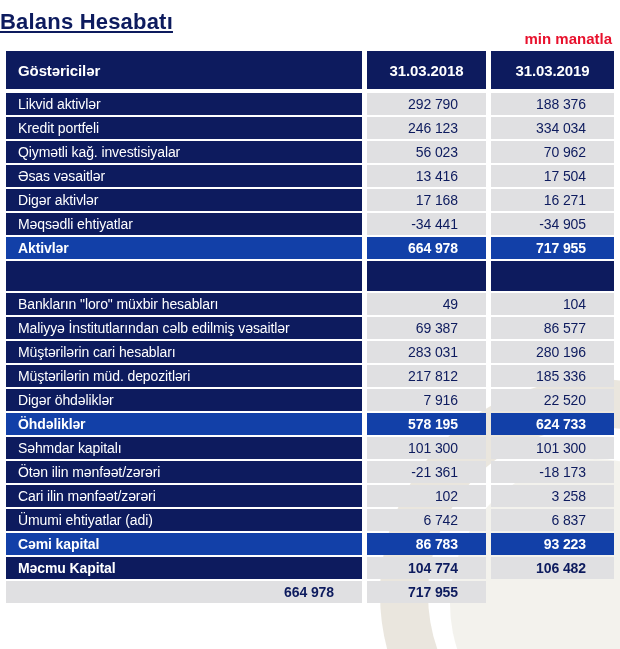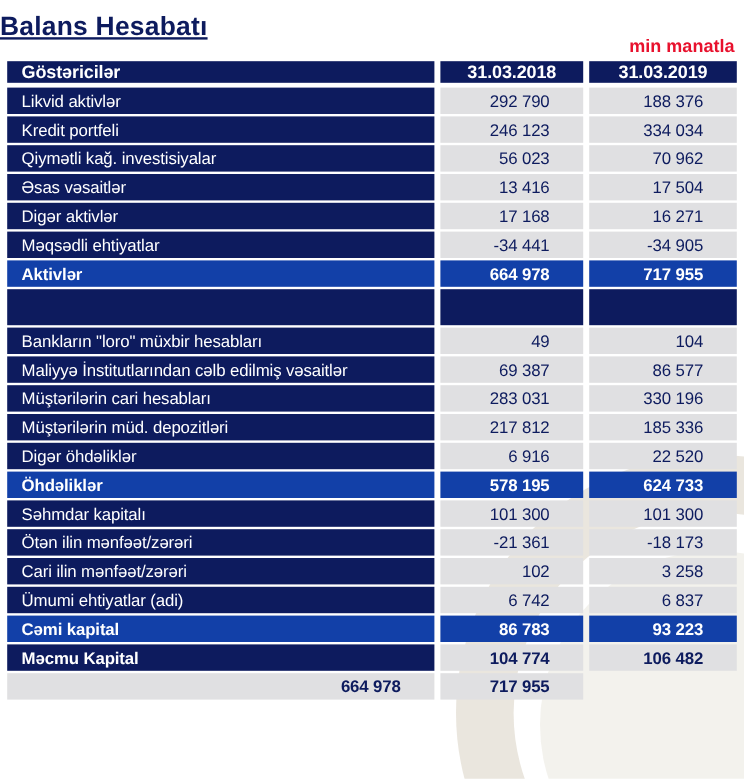--- a/index.html
+++ b/index.html
@@ -41,21 +41,21 @@
   .cell {
     display: flex;
     align-items: center;
     font-size: 14px;
     letter-spacing: -0.1px;
     height: 22px;
   }
   
   .header-row { margin-bottom: 4px; }
   .header-row .cell {
-    height: 18px;
+    height: 38px;
     background: var(--navy, #0d1b5e);
     color: #ffffff;
     font-weight: bold;
     font-size: 15px;
   }
   .header-row .h-label { padding-left: 12px; }
   .header-row .h-value { justify-content: center; }
   
   .label-cell {
     background: var(--navy, #0d1b5e);
@@ -166,30 +166,30 @@
         <div class="cell value-cell">104</div>
       </div>
       <div class="row normal">
         <div class="cell label-cell">Maliyyə İnstitutlarından cəlb edilmiş vəsaitlər</div>
         <div class="cell value-cell">69 387</div>
         <div class="cell value-cell">86 577</div>
       </div>
       <div class="row normal">
         <div class="cell label-cell">Müştərilərin cari hesabları</div>
         <div class="cell value-cell">283 031</div>
-        <div class="cell value-cell">330 196</div>
+        <div class="cell value-cell">280 196</div>
       </div>
       <div class="row normal">
         <div class="cell label-cell">Müştərilərin müd. depozitləri</div>
         <div class="cell value-cell">217 812</div>
         <div class="cell value-cell">185 336</div>
       </div>
       <div class="row normal">
         <div class="cell label-cell">Digər öhdəliklər</div>
-        <div class="cell value-cell">6 916</div>
+        <div class="cell value-cell">7 916</div>
         <div class="cell value-cell">22 520</div>
       </div>
       <div class="row total">
         <div class="cell label-cell">Öhdəliklər</div>
         <div class="cell value-cell">578 195</div>
         <div class="cell value-cell">624 733</div>
       </div>
       <div class="row normal">
         <div class="cell label-cell">Səhmdar kapitalı</div>
         <div class="cell value-cell">101 300</div>

